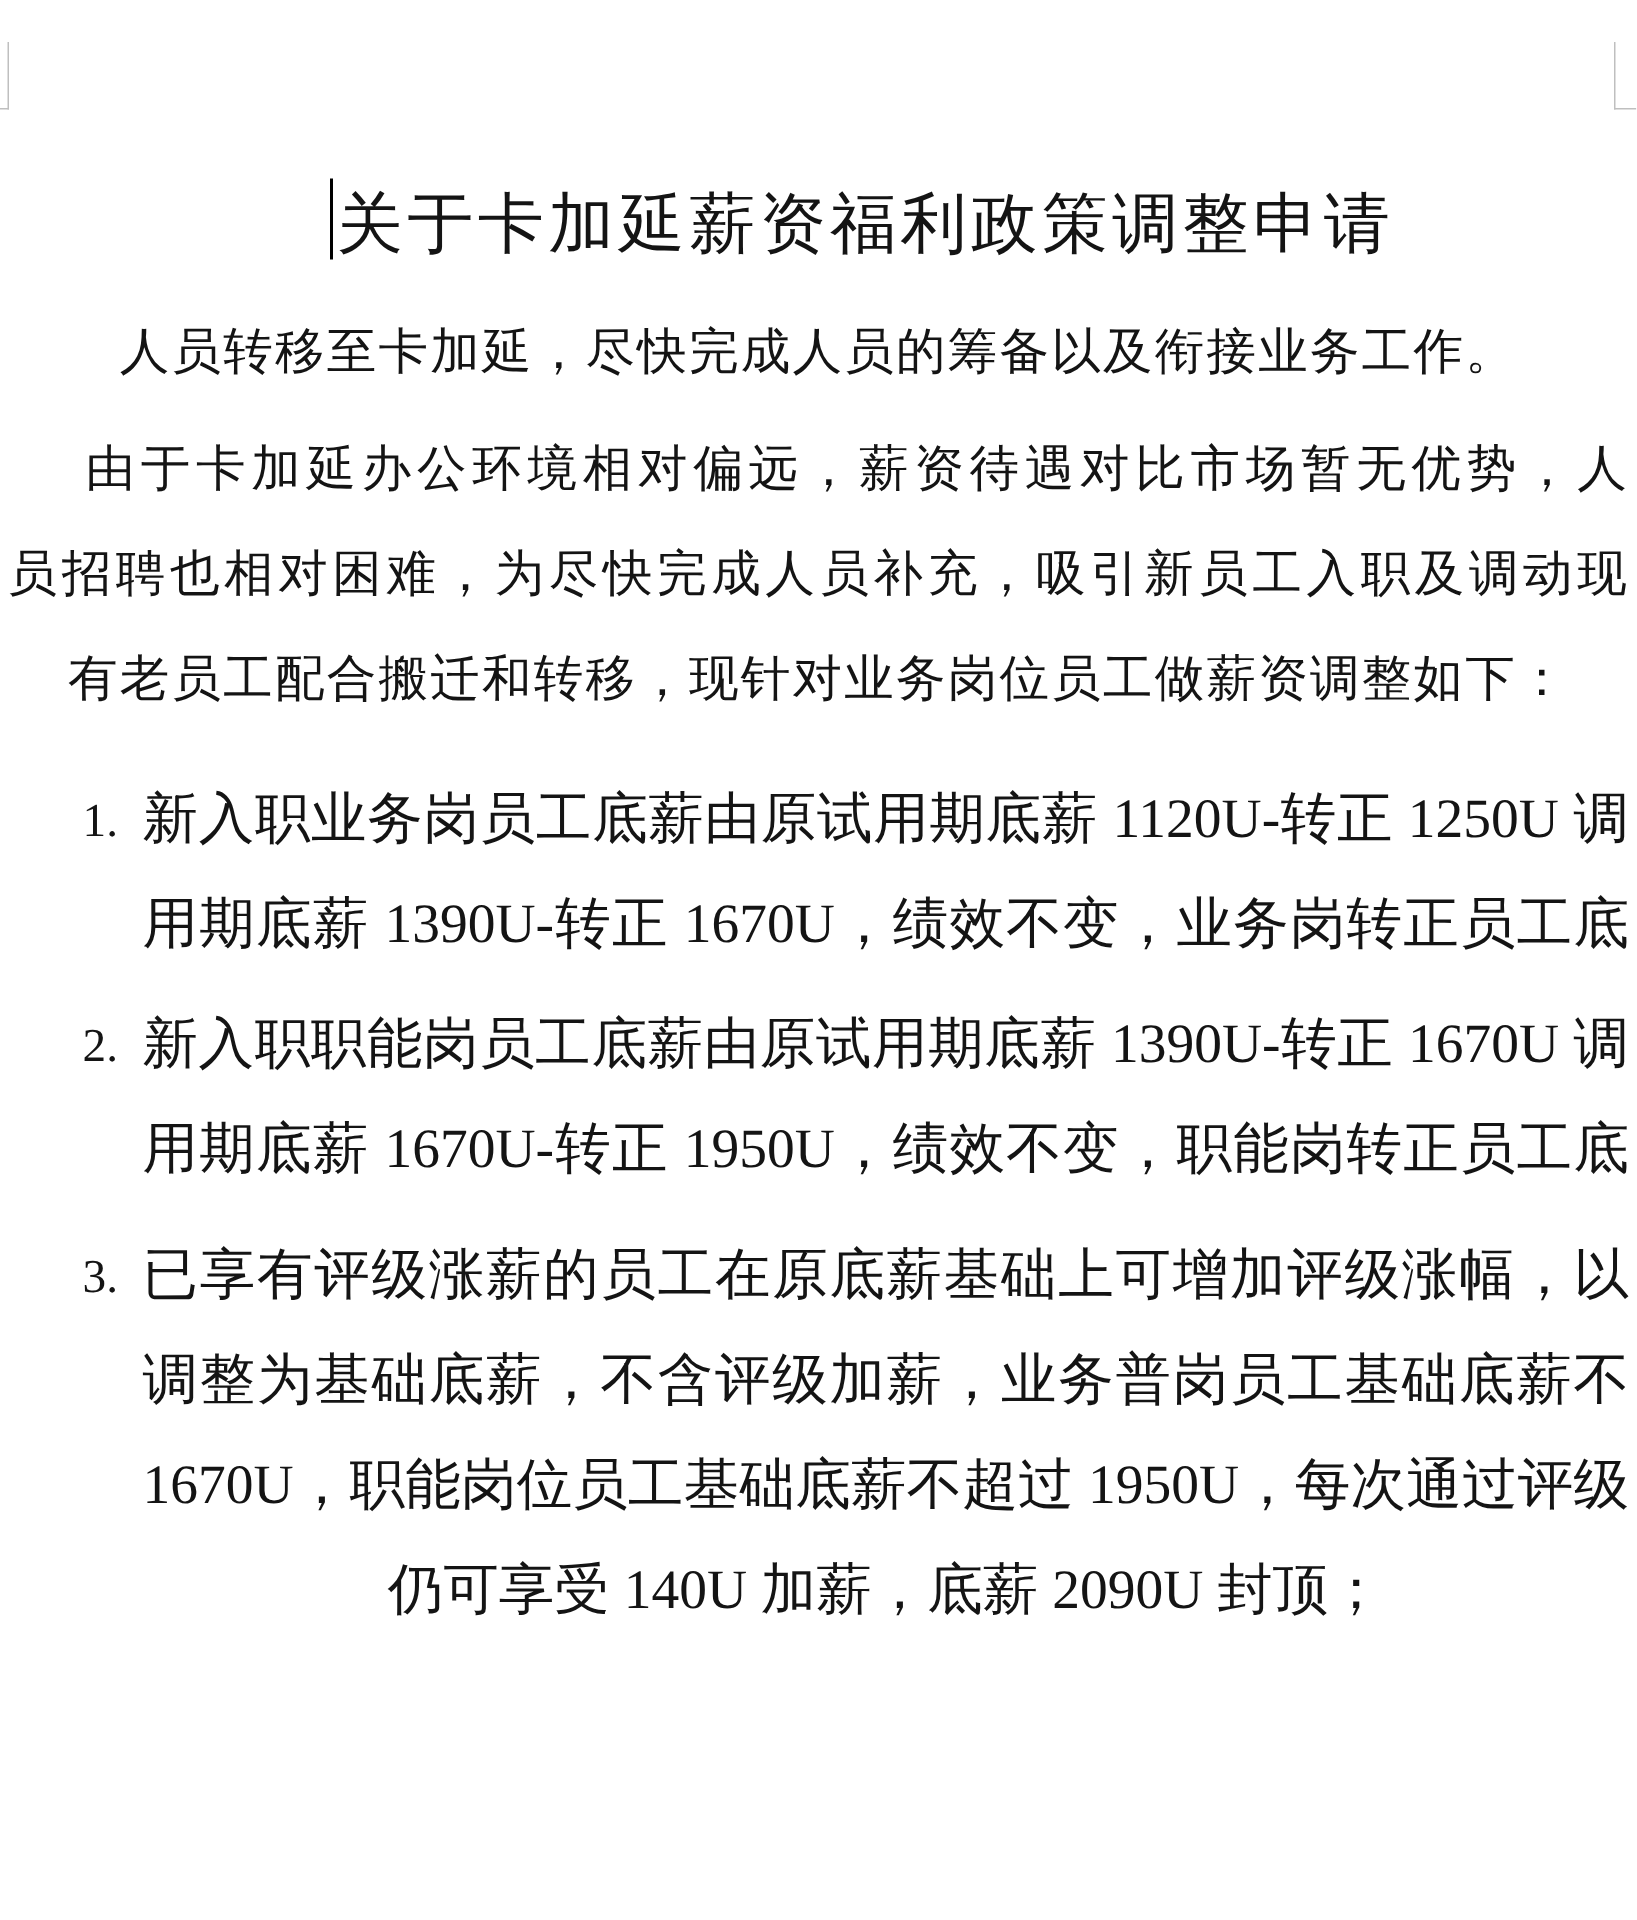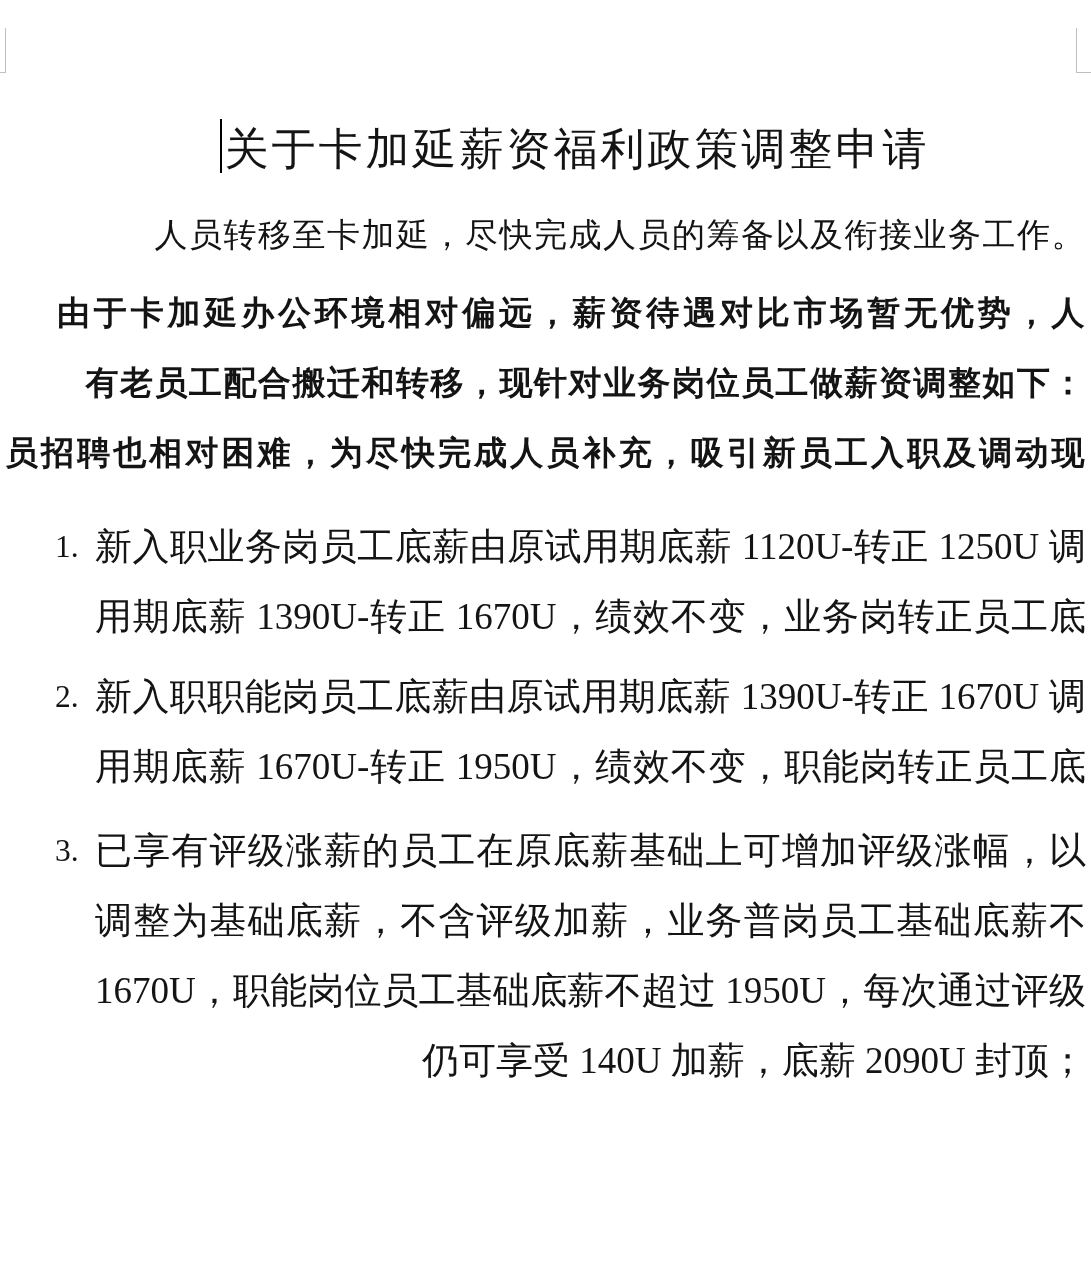--- a/index.html
+++ b/index.html
@@ -36,29 +36,29 @@
     display: inline-block;
     width: 2px;
     height: 54px;
     background: #000;
     vertical-align: -9px;
     margin-right: 3px;
   }
 
   .para { margin: 0; padding: 0 5px; }
   .p1 { margin-top: 18px; }
-  .p2 { margin-top: 8px; font-weight: bold; }
+  .p2 { margin-top: 8px; }
 
   .line {
     height: 70px;
     line-height: 70px;
     font-size: 33px;
     letter-spacing: 1.5px;
     overflow: hidden;
-    text-align: right;
+    text-align: center;
   }
   .js {
     text-align: justify;
     text-align-last: justify;
   }
   .ind1 { text-indent: 85px; }
   .ind2 { text-indent: 52px; }
 
   .list { margin: 0; }
   .item {
@@ -91,22 +91,22 @@
   <div class="mark mark-h right"></div>
 
   <h1 class="title"><span class="caret"></span><span>关于卡加延薪资福利政策调整申请</span></h1>
 
   <div class="para p1">
     <div class="line">人员转移至卡加延，尽快完成人员的筹备以及衔接业务工作。</div>
   </div>
 
   <div class="para p2">
     <div class="line js ind2">由于卡加延办公环境相对偏远，薪资待遇对比市场暂无优势，人</div>
+    <div class="line js">员招聘也相对困难，为尽快完成人员补充，吸引新员工入职及调动现</div>
     <div class="line">有老员工配合搬迁和转移，现针对业务岗位员工做薪资调整如下：</div>
-    <div class="line js">员招聘也相对困难，为尽快完成人员补充，吸引新员工入职及调动现</div>
   </div>
 
   <div class="list">
 
     <div class="item item-1">
       <span class="num">1.</span>
       <div class="line js">新入职业务岗员工底薪由原试用期底薪 1120U-转正 1250U 调整为试</div>
       <div class="line js">用期底薪 1390U-转正 1670U，绩效不变，业务岗转正员工底薪如未</div>
     </div>
 

